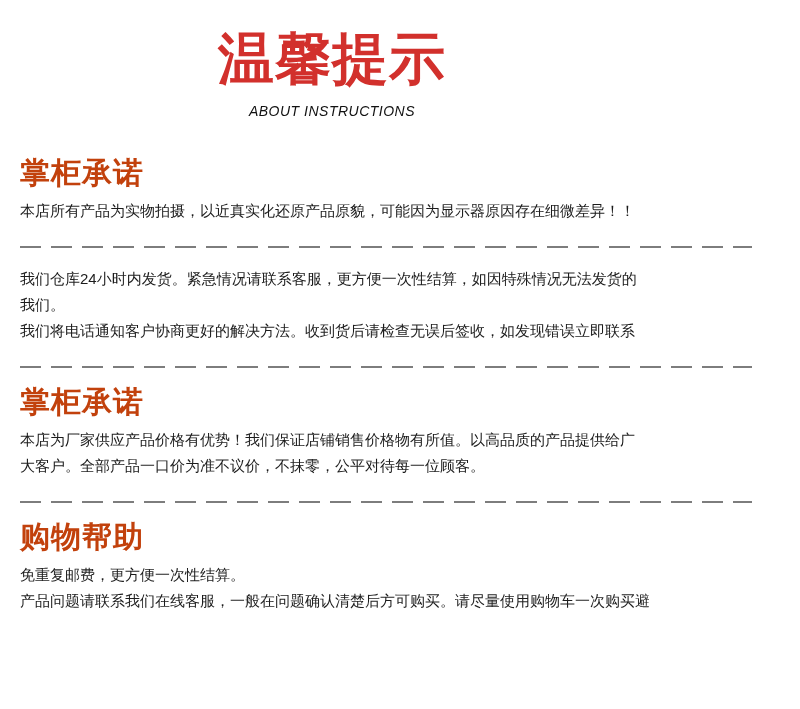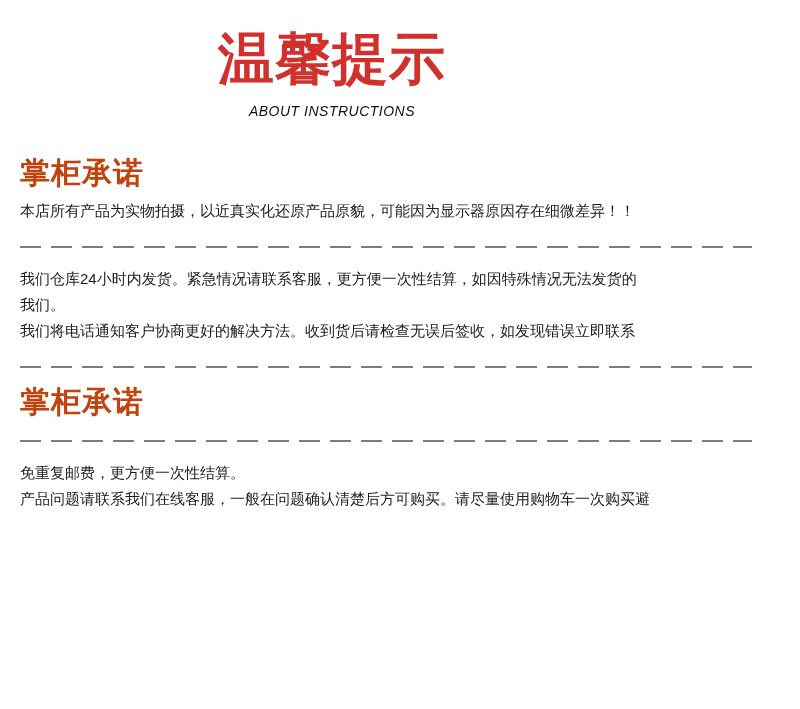--- a/index.html
+++ b/index.html
@@ -94,25 +94,30 @@
         <p class="line">我们仓库24小时内发货。紧急情况请联系客服，更方便一次性结算，如因特殊情况无法发货的</p>
         <p class="line">我们。</p>
         <p class="line">我们将电话通知客户协商更好的解决方法。收到货后请检查无误后签收，如发现错误立即联系</p>
       </div>
     </section>
 
     <div class="divider"></div>
 
     <section>
       <h2 class="section-heading">掌柜承诺</h2>
+      <div class="para">
+        <p class="line">本店为厂家供应产品价格有优势！我们保证店铺销售价格物有所值。以高品质的产品提供给广</p>
+        <p class="line">大客户。全部产品一口价为准不议价，不抹零，公平对待每一位顾客。</p>
+      </div>
     </section>
 
     <div class="divider"></div>
 
     <section>
+      <h2 class="section-heading">购物帮助</h2>
       <div class="para">
         <p class="line">免重复邮费，更方便一次性结算。</p>
         <p class="line">产品问题请联系我们在线客服，一般在问题确认清楚后方可购买。请尽量使用购物车一次购买避</p>
       </div>
     </section>
 
   </div>
 </div>
 
 </body></html>

